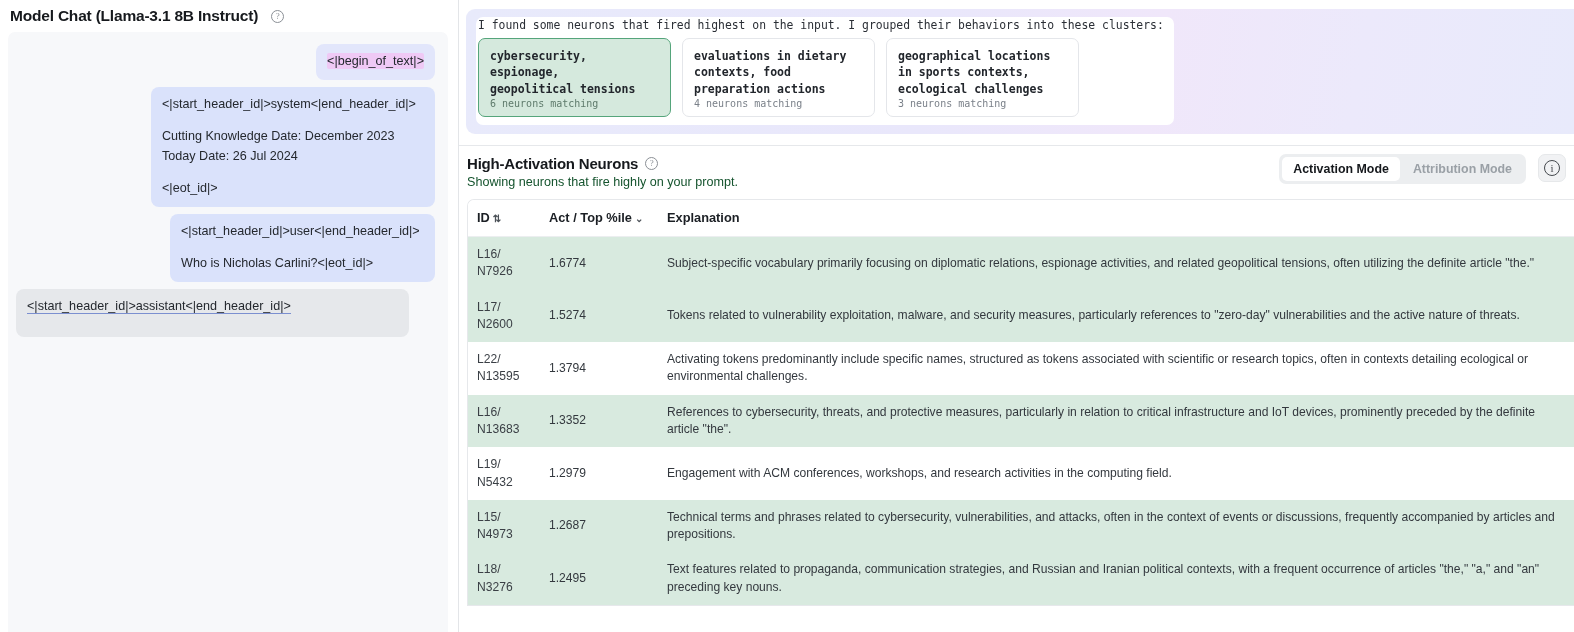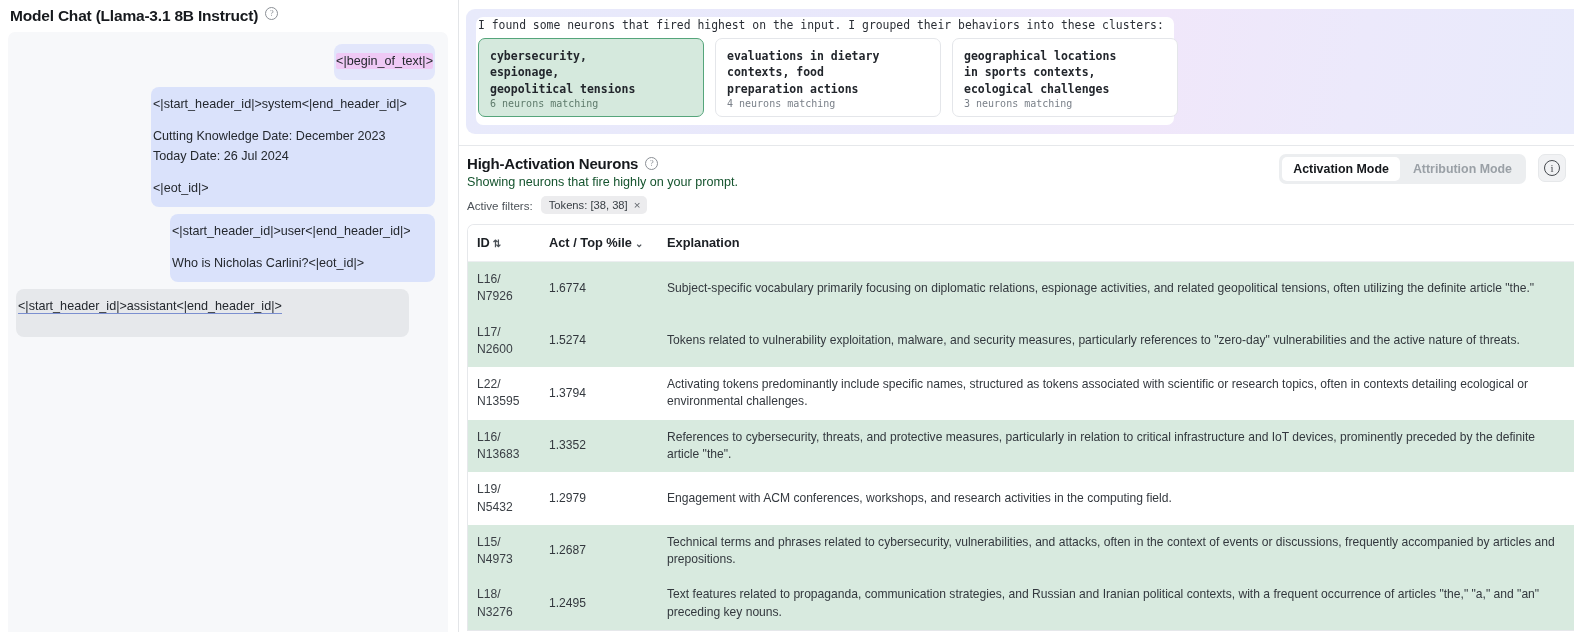--- a/index.html
+++ b/index.html
@@ -17,21 +17,21 @@
     width: 459px;
     height: 632px;
     flex: 0 0 459px;
     background: #ffffff;
     border-right: 1px solid #e3e5e8;
     padding: 7px 10px 0 8px;
     position: relative;
     overflow: hidden;
   }
   .chat-title-row {
-    display: flex; gap: 7px;
+    display: flex; align-items: center; gap: 13px;
     padding: 0 0 7px 2px;
   }
   .chat-title {
     font-size: 15.5px; font-weight: bold; color: #16191d;
     letter-spacing: -0.2px;
   }
   .help-icon {
     width: 13px; height: 13px; border-radius: 50%;
     border: 1.3px solid #8b9096;
     display: inline-flex; align-items: center; justify-content: center;
@@ -41,21 +41,21 @@
   .chat-body {
     background: #f7f8fa;
     border-radius: 7px;
     height: 620px;
     padding: 12px 13px 0 13px;
     display: flex; flex-direction: column; gap: 7px;
     overflow: hidden;
   }
   .bubble {
     border-radius: 8px;
-    padding: 8px 2px;
+    padding: 8px 11px;
     font-size: 12.6px;
     line-height: 1.55;
     color: #24282e;
     word-break: break-word;
   }
   .bubble-line + .bubble-line { margin-top: 0px; }
   .bubble-blank { height: 13px; }
   .bubble.right { align-self: flex-end; }
   .bubble.lav { background: #e2e6fb; }
   .bubble.blue { background: #dae2fb; }
@@ -105,21 +105,21 @@
     left: 10px; right: 400px; top: 8px; bottom: 9px;
     z-index: 0;
   }
   .cluster-content { position: relative; z-index: 1; }
   .cluster-row { display: flex; gap: 11px; padding-left: 2px; }
   .cluster-card {
     background: #ffffff;
     border: 1px solid #e4e6ea;
     border-radius: 7px;
     padding: 9px 11px 7px 11px;
-    width: 226px;
+    width: 193px;
     min-height: 78px;
     display: flex; flex-direction: column; justify-content: space-between;
   }
   .cluster-card.active {
     background: #d5e9dd;
     border: 1.4px solid #55a57b;
   }
   .cluster-label {
     font-family: "DejaVu Sans Mono", monospace;
     font-size: 11.5px; font-weight: bold;
@@ -278,27 +278,20 @@
     </div>
 
     <div class="divider-h"></div>
 
     <div class="section-head">
       <div class="section-title-row">
         <div class="section-title">High-Activation Neurons</div>
         <span class="help-icon">?</span>
       </div>
       <div class="section-sub">Showing neurons that fire highly on your prompt.</div>
-      <div class="filters-row">
-        <span class="filters-label">Active filters:</span>
-        <span class="filter-chip">
-          <span>Tokens: [38, 38]</span>
-          <span class="chip-x">×</span>
-        </span>
-      </div>
 
       <div class="mode-group">
         <button class="mode-btn selected">Activation Mode</button>
         <button class="mode-btn">Attribution Mode</button>
       </div>
       <div class="info-btn">
         <span class="info-circle">i</span>
       </div>
     </div>
 

